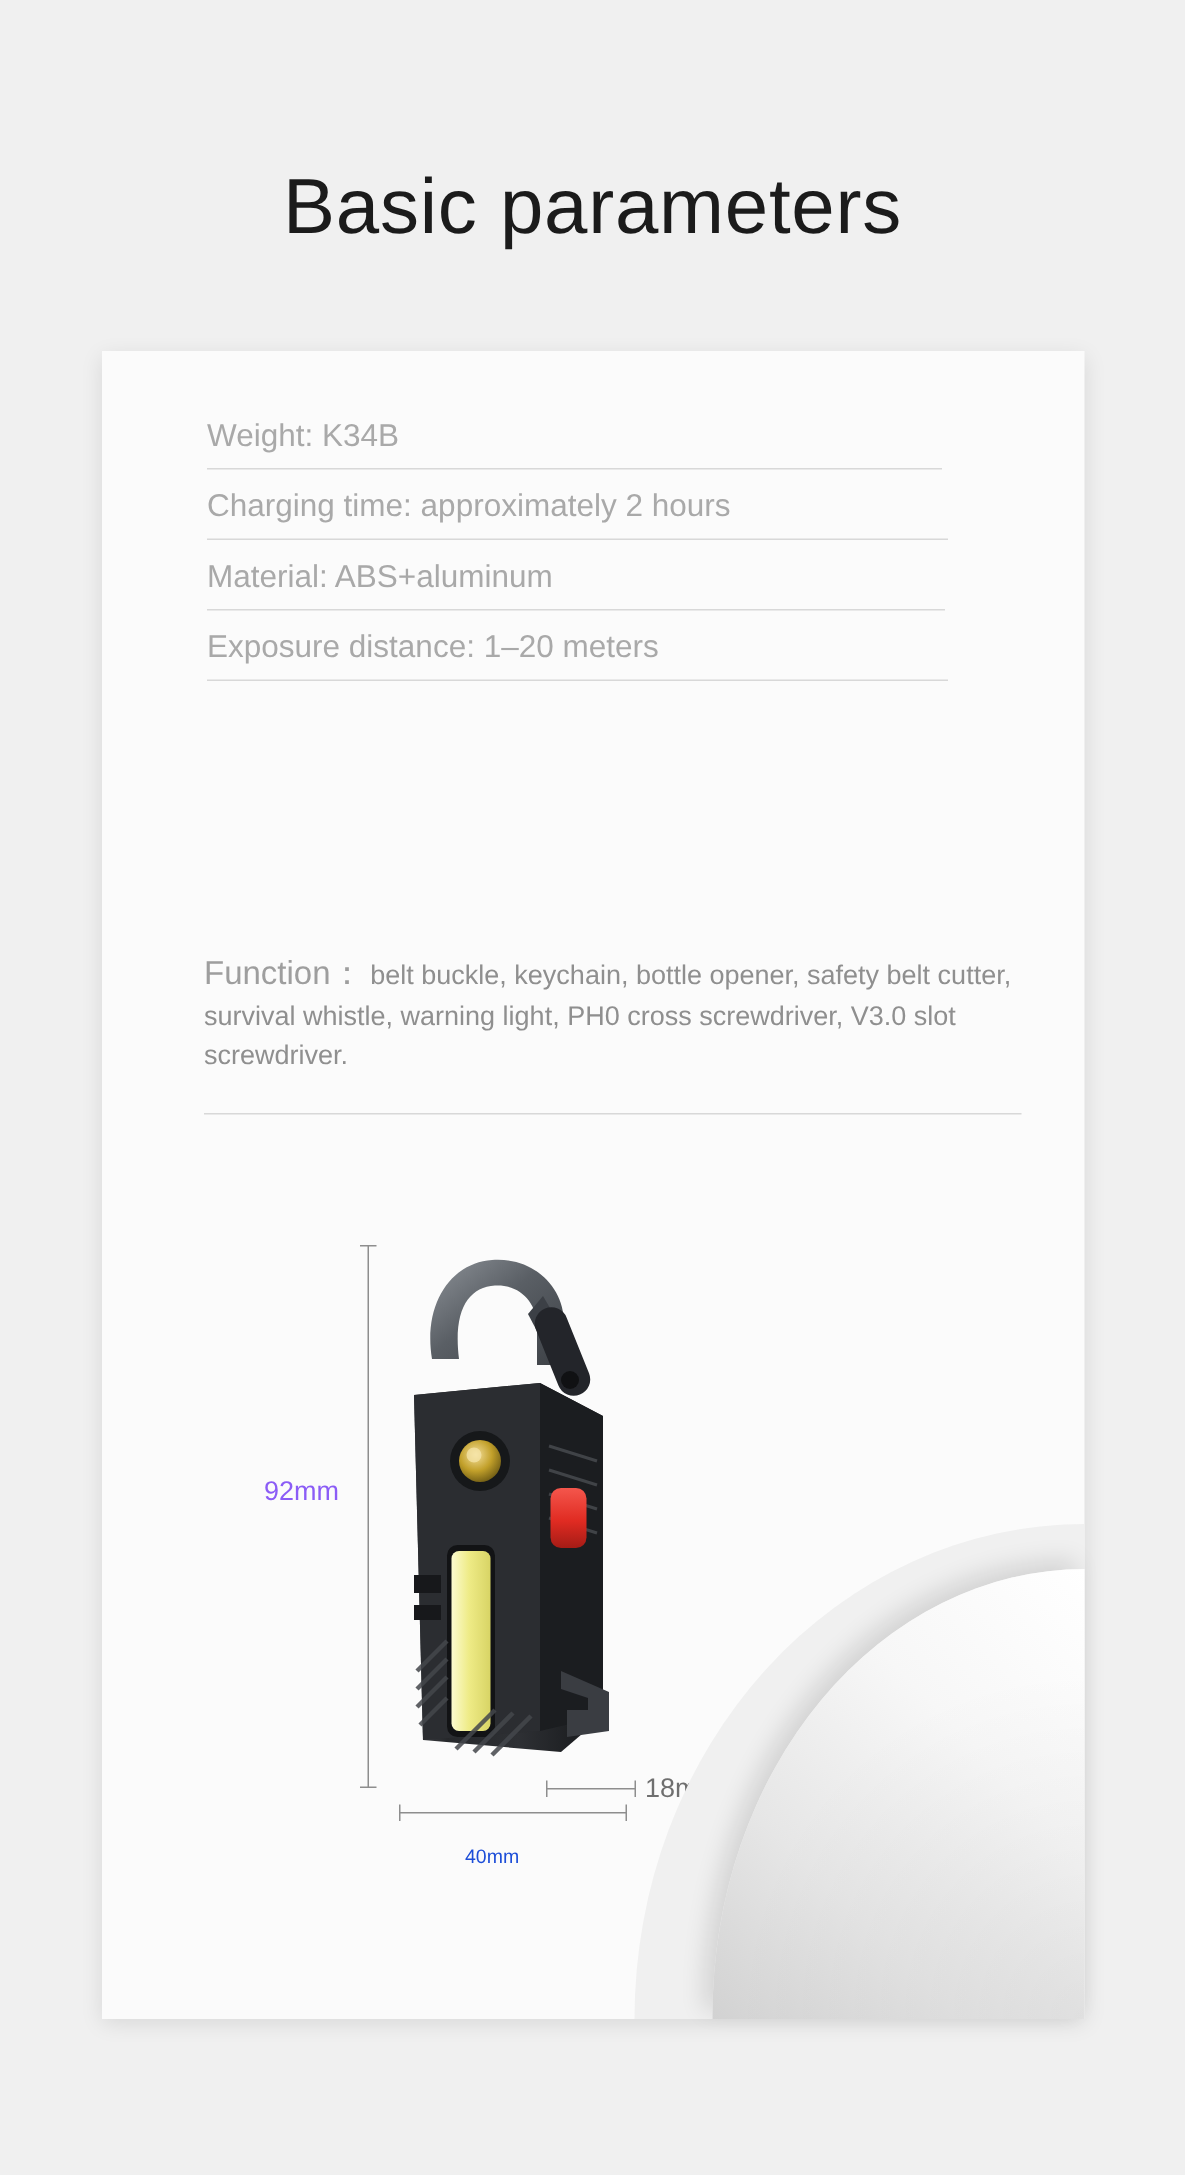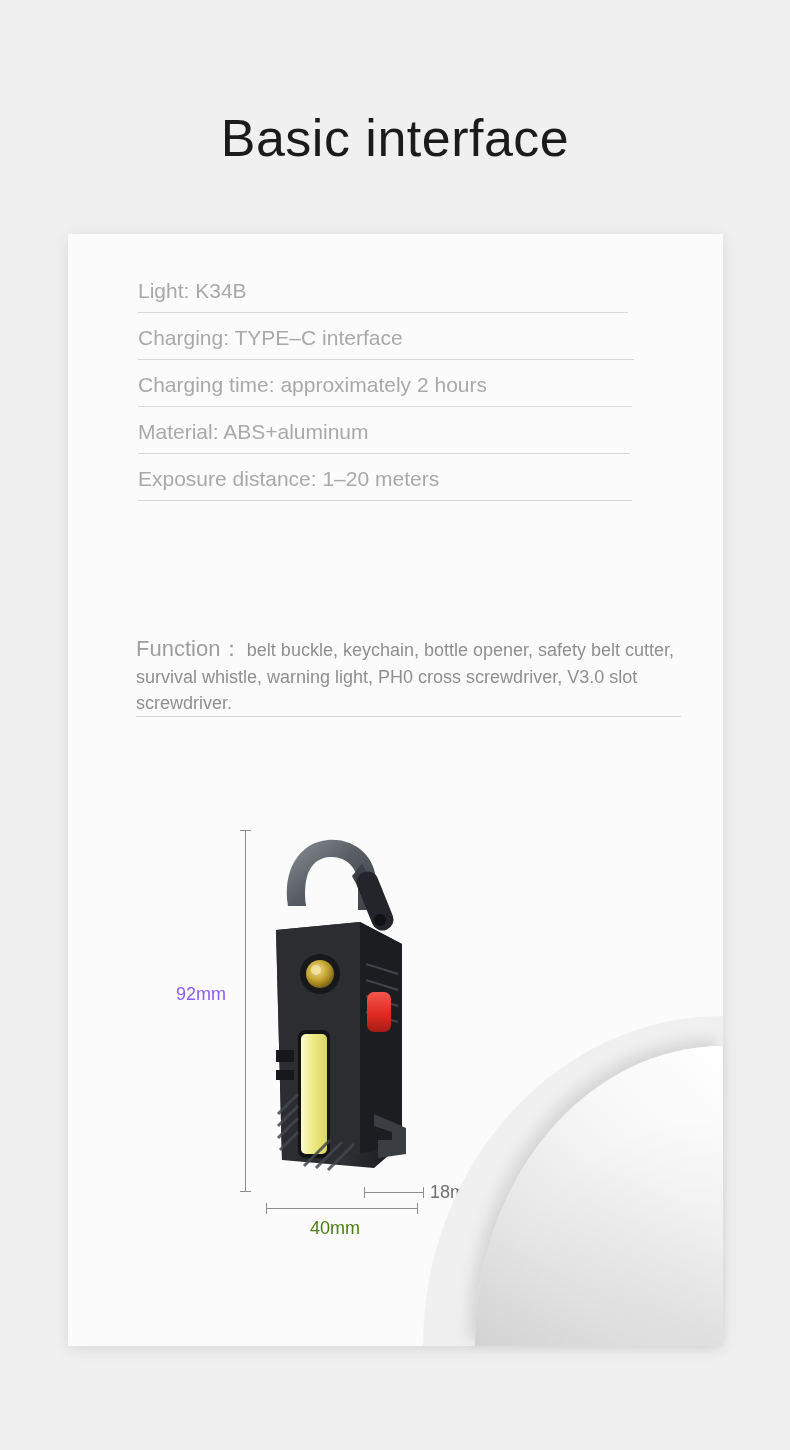--- a/index.html
+++ b/index.html
@@ -104,20 +104,21 @@
   .w7 { width: 492px; }
   .w8 { width: 494px; }
 
   
   .function-block {
     position: absolute;
     left: 68px;
     top: 400px;
     width: 545px;
     border-bottom: 1px solid #d8d8d8;
+    padding-bottom: 26px;
   }
   .function-label {
     font-size: 22px;
     color: #9e9e9e;
   }
   .function-text {
     font-size: 18px;
     color: #8f8f8f;
     line-height: 1.45;
   }
@@ -134,23 +135,23 @@
   .dim-v-label {
     position: absolute;
     left: 8px;
     top: 198px;
     font-size: 18px;
     color: #8b5cf6;
   }
   .dim-h-label {
     position: absolute;
     left: 142px;
-    top: 432px;
-    font-size: 18px;
-    color: #4d7c0f;
+    top: 444px;
+    font-size: 13px;
+    color: #1d4ed8;
   }
   .dim-d-label {
     position: absolute;
     left: 262px;
     top: 396px;
     font-size: 18px;
     color: #6f6f6f;
   }
 
   
@@ -215,31 +216,28 @@
 
   .product-svg {
     position: absolute;
     left: 86px;
     top: 28px;
   }
 </style>
 </head>
 <body>
 
-<div class="page-title">Basic interface</div>
+<div class="page-title">Basic parameters</div>
 
 <div class="sheet-wrap">
   <div class="sheet"></div>
 
   <div class="spec-list">
     <div class="spec-row w1">
-      <span class="spec-text">Light: K34B</span>
-    </div>
-    <div class="spec-row w2">
-      <span class="spec-text">Charging: TYPE–C interface</span>
+      <span class="spec-text">Weight: K34B</span>
     </div>
     <div class="spec-row w4">
       <span class="spec-text">Charging time: approximately 2 hours</span>
     </div>
     <div class="spec-row w5">
       <span class="spec-text">Material: ABS+aluminum</span>
     </div>
     <div class="spec-row w8">
       <span class="spec-text">Exposure distance: 1–20 meters</span>
     </div>

